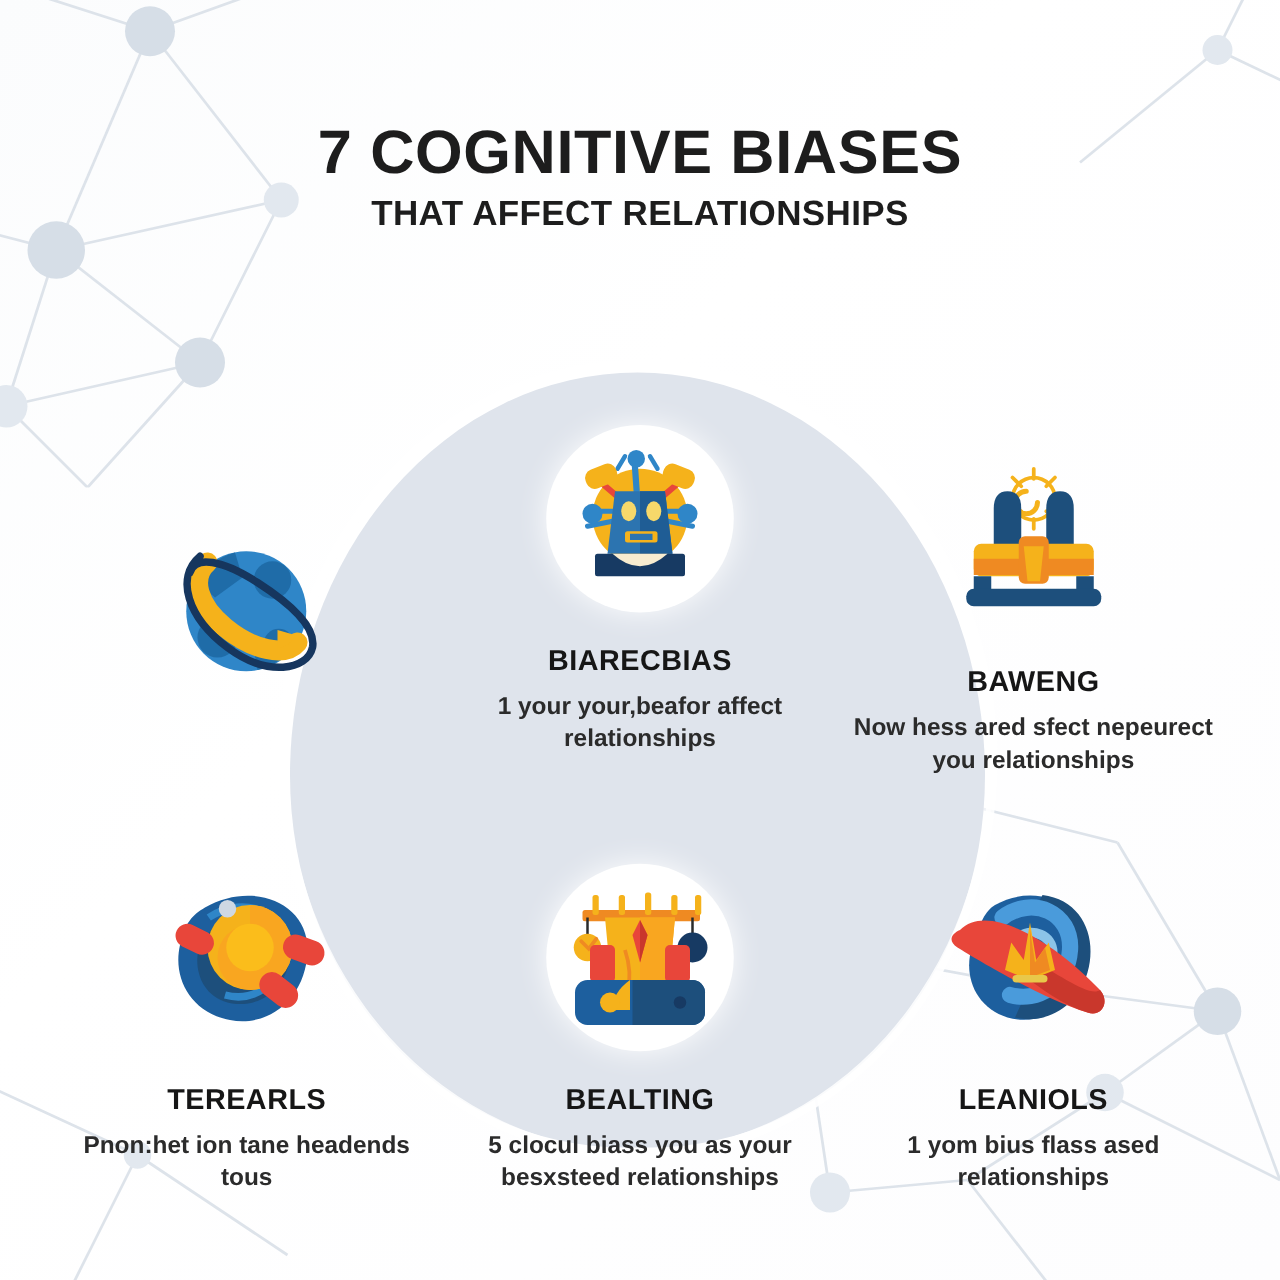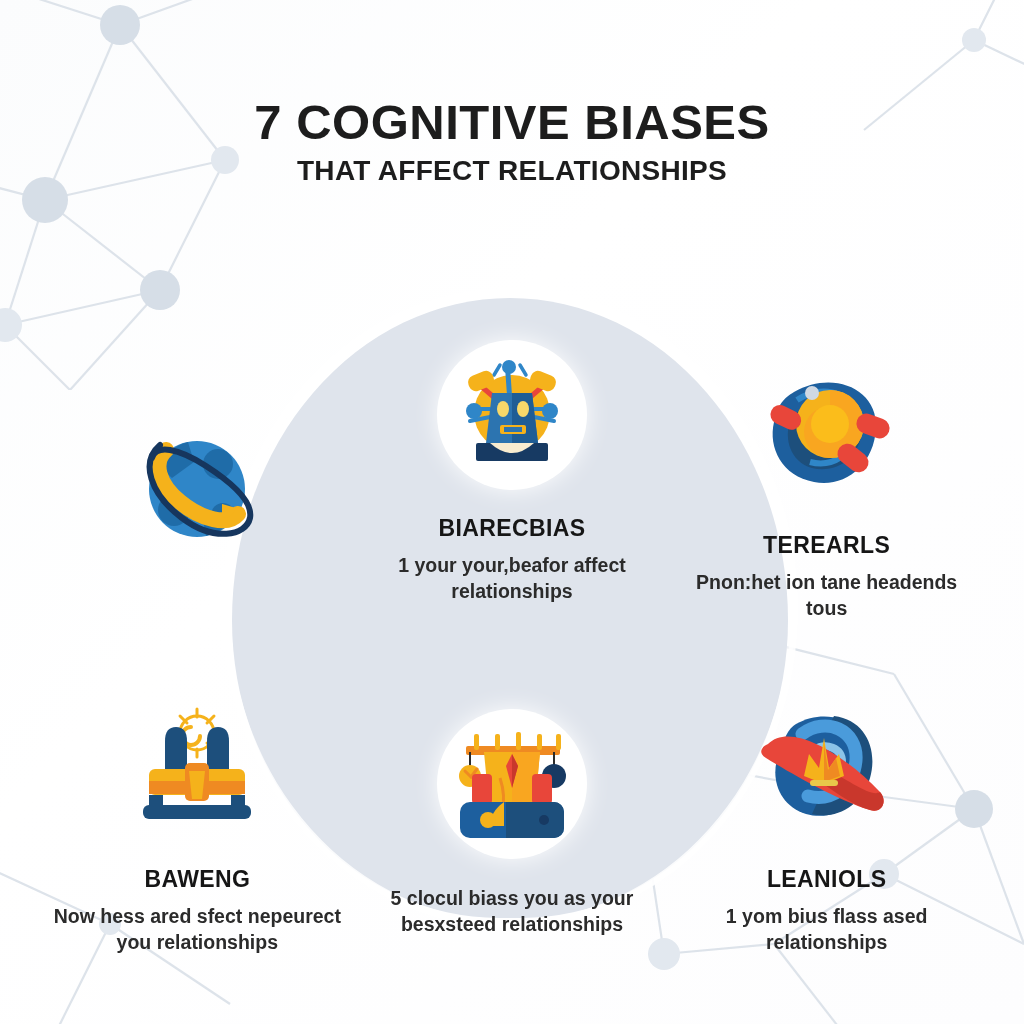--- a/index.html
+++ b/index.html
@@ -269,41 +269,20 @@
         </svg>
       </div>
       <div class="cell-text">
         <div class="cell-title">BIARECBIAS</div>
         <div class="cell-desc">1 your your,beafor affect relationships</div>
       </div>
     </div>
 
     <div class="cell">
       <div class="icon-badge plain">
-        <svg width="150" height="140" viewBox="0 0 150 140">
-          <path d="M42 30 C 80 8 126 26 124 66 C 122 104 92 126 62 120 C 30 114 16 86 22 60 C 26 42 32 36 42 30 Z" fill="#1d5f9e"></path>
-          <path d="M50 44 C 76 24 112 38 110 68 C 108 96 84 112 60 106 C 38 100 32 76 38 60 Z" fill="#1d4f7c"></path>
-          <path d="M45 38 C 75 18 110 36 106 66 C 103 92 80 106 58 100" fill="none" stroke="#2f86c8" stroke-width="6"></path>
-          <circle cx="78" cy="62" r="34" fill="#f5b21b"></circle>
-          <path d="M78 28 a34 34 0 0 1 0 68 a26 26 0 0 1 0 -52 a16 16 0 0 0 0 32" fill="#f9a620"></path>
-          <circle cx="78" cy="62" r="19" fill="#fbbd1b"></circle>
-          <circle cx="60" cy="31" r="7" fill="#cfd8e3"></circle>
-          <rect x="18" y="46" width="32" height="19" rx="9.5" fill="#e8463a" transform="rotate(26 34 55)"></rect>
-          <rect x="104" y="54" width="34" height="20" rx="10" fill="#e8463a" transform="rotate(20 121 64)"></rect>
-          <rect x="84" y="86" width="34" height="20" rx="10" fill="#e8463a" transform="rotate(38 101 96)"></rect>
-        </svg>
-      </div>
-      <div class="cell-text">
-        <div class="cell-title">TEREARLS</div>
-        <div class="cell-desc">Pnon:het ion tane headends tous</div>
-      </div>
-    </div>
-
-    <div class="cell">
-      <div class="icon-badge plain">
         <svg width="140" height="130" viewBox="0 0 140 130">
           <g stroke="#f5b21b" stroke-width="3" fill="none" stroke-linecap="round">
             <circle cx="70" cy="32" r="17"></circle>
             <line x1="70" y1="8" x2="70" y2="16"></line>
             <line x1="70" y1="48" x2="70" y2="56"></line>
             <line x1="46" y1="32" x2="54" y2="32"></line>
             <line x1="86" y1="32" x2="94" y2="32"></line>
             <path d="M53 15 l7 7"></path>
             <path d="M87 15 l-7 7"></path>
             <path d="M53 49 l7 -7"></path>
@@ -317,20 +296,41 @@
           <rect x="58" y="62" width="24" height="38" rx="5" fill="#ef8a22"></rect>
           <path d="M62 70 l16 0 l-3 28 l-10 0z" fill="#f5b21b"></path>
           <rect x="22" y="94" width="14" height="14" fill="#1d4f7c"></rect>
           <rect x="104" y="94" width="14" height="14" fill="#1d4f7c"></rect>
           <rect x="16" y="104" width="108" height="14" rx="6" fill="#1d4f7c"></rect>
         </svg>
       </div>
       <div class="cell-text">
         <div class="cell-title">BAWENG</div>
         <div class="cell-desc">Now hess ared sfect nepeurect you relationships</div>
+      </div>
+    </div>
+
+    <div class="cell">
+      <div class="icon-badge plain">
+        <svg width="150" height="140" viewBox="0 0 150 140">
+          <path d="M42 30 C 80 8 126 26 124 66 C 122 104 92 126 62 120 C 30 114 16 86 22 60 C 26 42 32 36 42 30 Z" fill="#1d5f9e"></path>
+          <path d="M50 44 C 76 24 112 38 110 68 C 108 96 84 112 60 106 C 38 100 32 76 38 60 Z" fill="#1d4f7c"></path>
+          <path d="M45 38 C 75 18 110 36 106 66 C 103 92 80 106 58 100" fill="none" stroke="#2f86c8" stroke-width="6"></path>
+          <circle cx="78" cy="62" r="34" fill="#f5b21b"></circle>
+          <path d="M78 28 a34 34 0 0 1 0 68 a26 26 0 0 1 0 -52 a16 16 0 0 0 0 32" fill="#f9a620"></path>
+          <circle cx="78" cy="62" r="19" fill="#fbbd1b"></circle>
+          <circle cx="60" cy="31" r="7" fill="#cfd8e3"></circle>
+          <rect x="18" y="46" width="32" height="19" rx="9.5" fill="#e8463a" transform="rotate(26 34 55)"></rect>
+          <rect x="104" y="54" width="34" height="20" rx="10" fill="#e8463a" transform="rotate(20 121 64)"></rect>
+          <rect x="84" y="86" width="34" height="20" rx="10" fill="#e8463a" transform="rotate(38 101 96)"></rect>
+        </svg>
+      </div>
+      <div class="cell-text">
+        <div class="cell-title">TEREARLS</div>
+        <div class="cell-desc">Pnon:het ion tane headends tous</div>
       </div>
     </div>
 
     <div class="cell">
       <div class="icon-badge">
         <svg width="128" height="128" viewBox="0 0 128 128">
           <rect x="18" y="26" width="94" height="9" rx="2" fill="#ef8a22"></rect>
           <g fill="#f5b21b">
             <rect x="26" y="14" width="5" height="16" rx="2"></rect>
             <rect x="47" y="14" width="5" height="16" rx="2"></rect>
@@ -351,20 +351,21 @@
           <rect x="24" y="54" width="20" height="30" rx="4" fill="#e8463a"></rect>
           <rect x="84" y="54" width="20" height="30" rx="4" fill="#e8463a"></rect>
           <path d="M22 82 h84 a10 10 0 0 1 10 10 v16 a10 10 0 0 1 -10 10 h-84 a10 10 0 0 1 -10 -10 v-16 a10 10 0 0 1 10 -10z" fill="#1d5f9e"></path>
           <path d="M58 82 h48 a10 10 0 0 1 10 10 v16 a10 10 0 0 1 -10 10 h-48 z" fill="#1d4f7c"></path>
           <path d="M56 82 q-14 10 -14 24 l14 0z" fill="#f5b21b"></path>
           <circle cx="40" cy="100" r="8" fill="#f5b21b"></circle>
           <circle cx="96" cy="100" r="5" fill="#173a63"></circle>
         </svg>
       </div>
       <div class="cell-text">
+        <div class="cell-title">BEALTING</div>
         <div class="cell-desc">5 clocul biass you as your besxsteed relationships</div>
       </div>
     </div>
 
     <div class="cell">
       <div class="icon-badge plain">
         <svg width="150" height="140" viewBox="0 0 150 140">
           <path d="M44 28 C 80 8 122 30 118 70 C 114 108 82 126 54 118 C 28 110 18 84 26 60 C 32 42 36 33 44 28 Z" fill="#1d5f9e"></path>
           <path d="M82 20 C 114 24 126 54 118 82 C 110 110 84 124 60 118 L 70 96 C 92 100 104 84 102 66 C 100 46 88 38 74 36 Z" fill="#1d4f7c"></path>
           <path d="M50 38 C 74 20 106 34 104 64 C 102 92 78 106 56 100" fill="none" stroke="#4a9bdb" stroke-width="13" stroke-linecap="round"></path>

